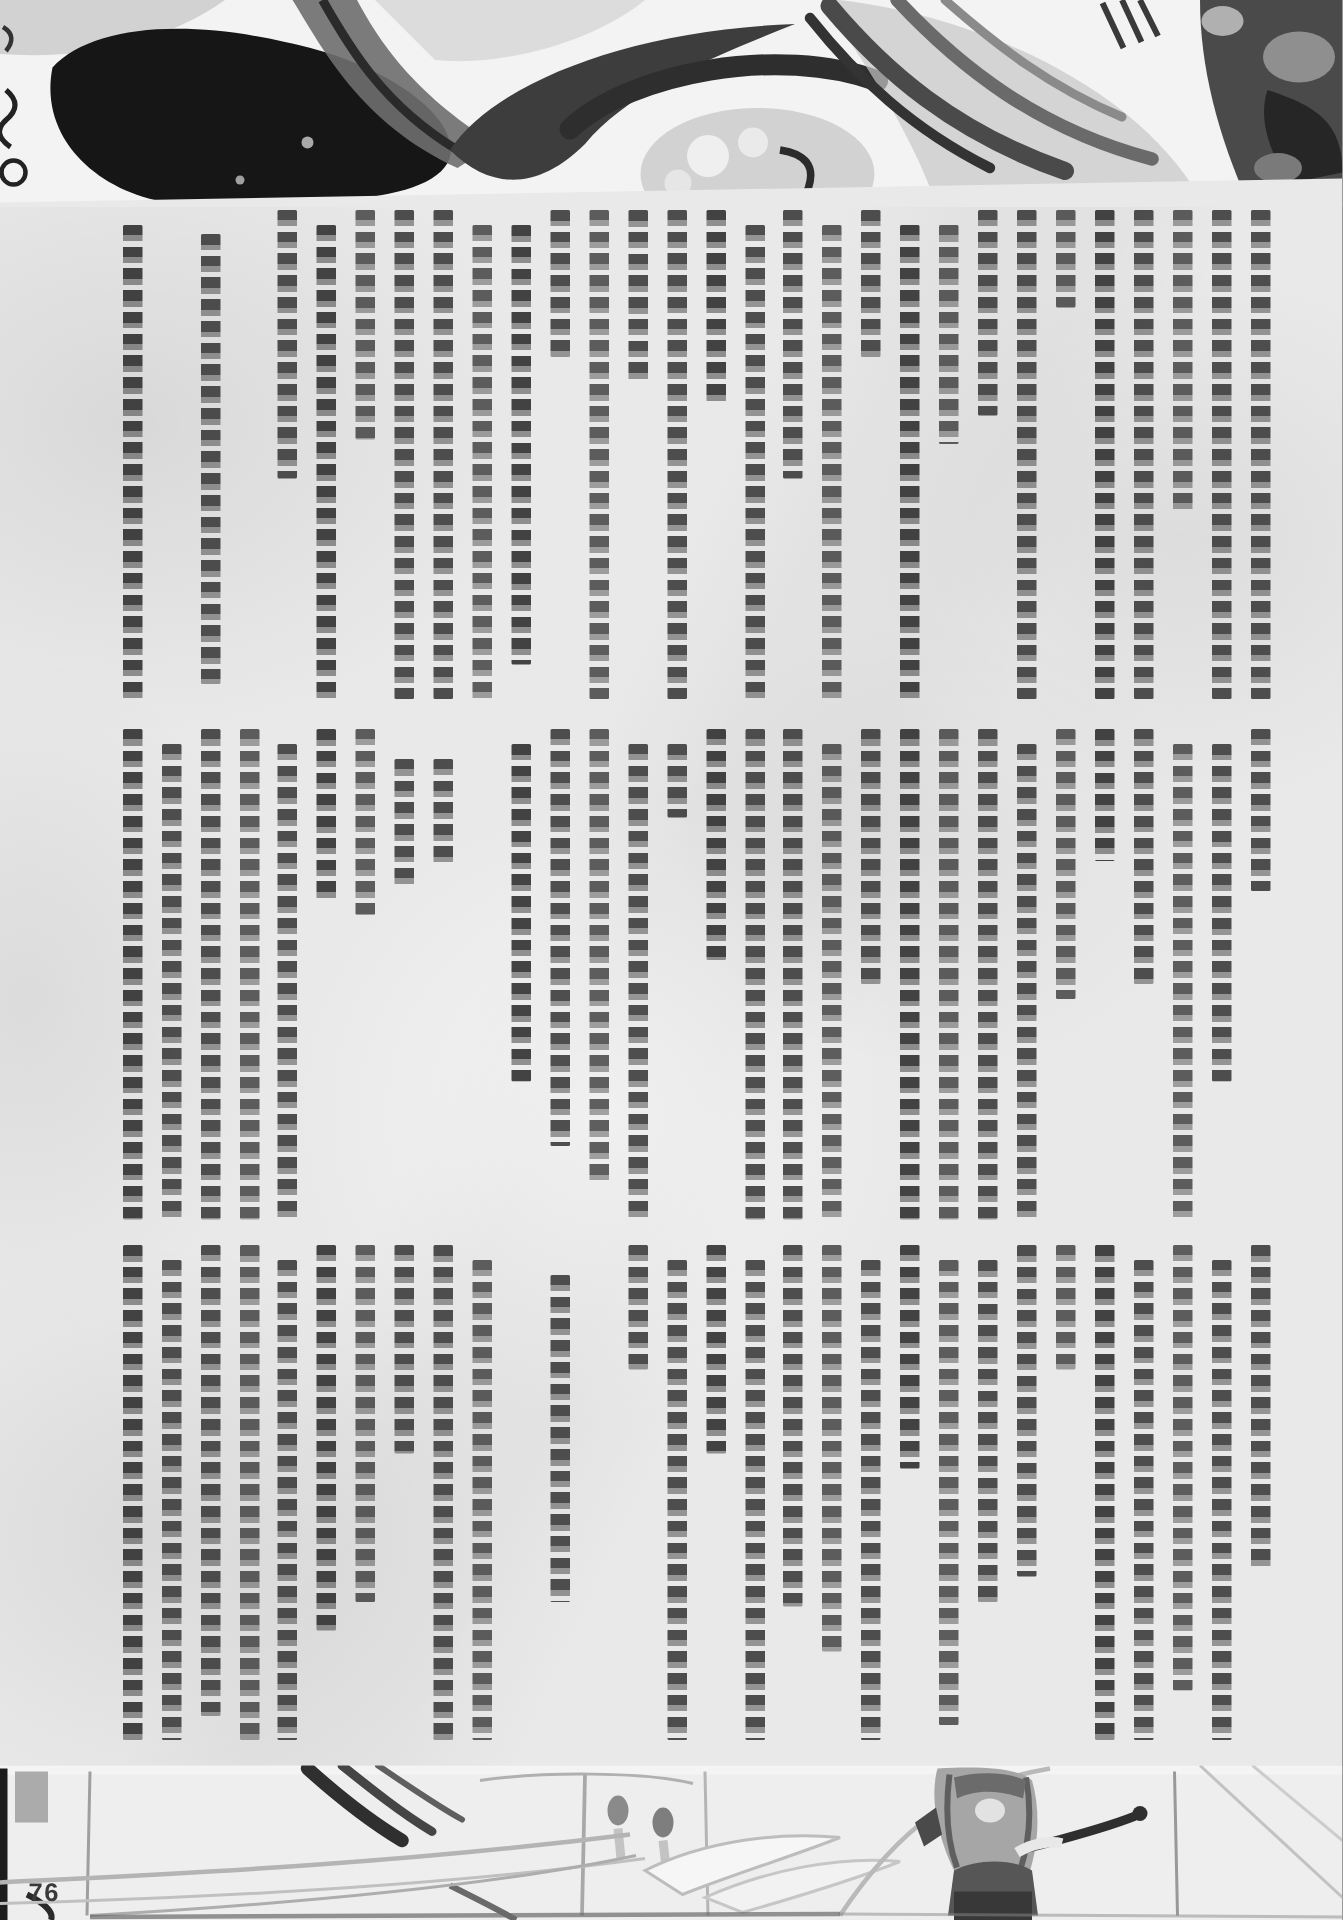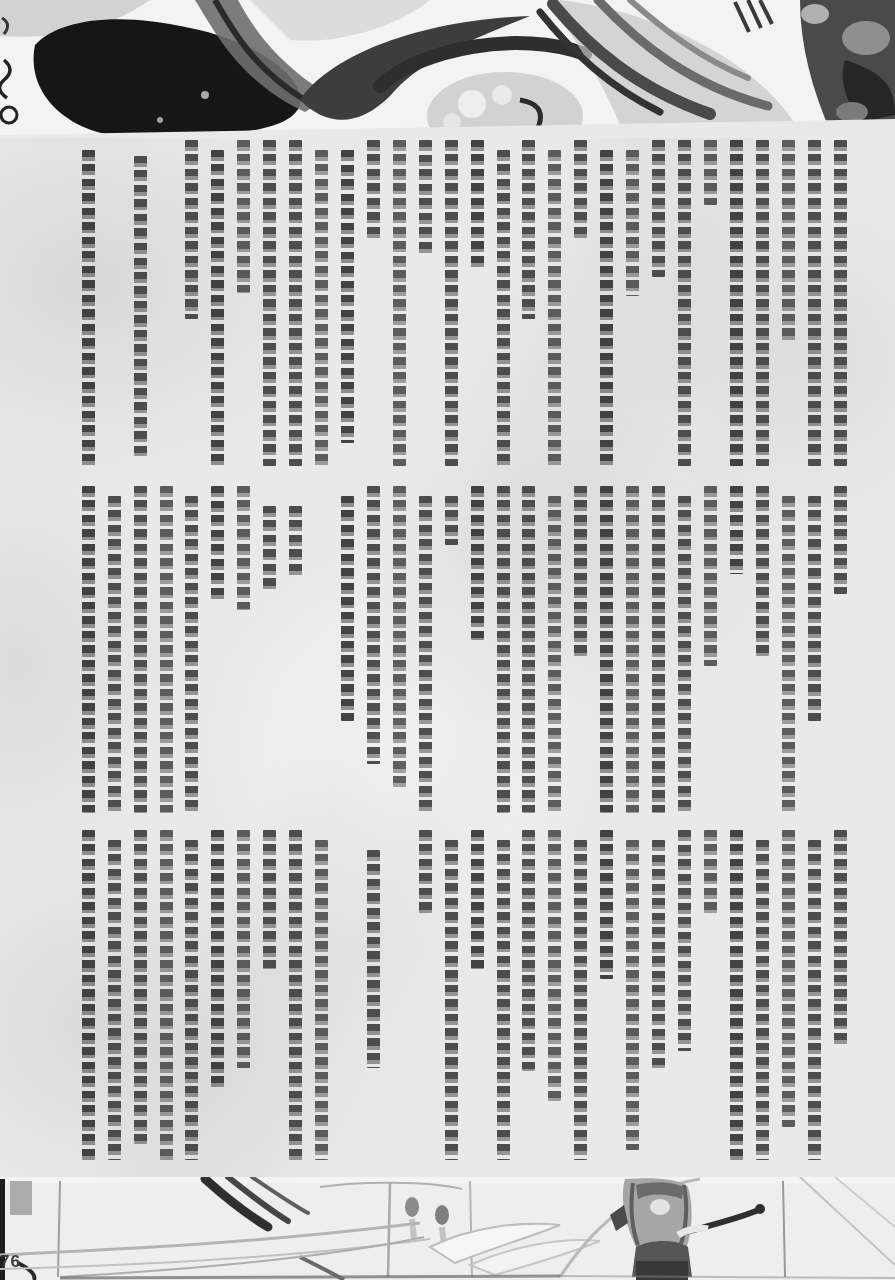--- a/index.html
+++ b/index.html
@@ -37,21 +37,21 @@
     background:repeating-linear-gradient(
       to bottom,
       #2c2c2c 0px, #2c2c2c 7px,
       rgba(44,44,44,0.55) 7px, rgba(44,44,44,0.55) 11px,
       rgba(44,44,44,0) 11px, rgba(44,44,44,0) 14.5px);
     filter:blur(0.2px);
   }
   .tcol:nth-child(3n) .tbar{opacity:0.74;}
   .tcol:nth-child(5n) .tbar{opacity:0.88;}
   .pagenum{
-    position:absolute;left:0;top:1252px;
+    position:absolute;left:19px;top:1252px;
     font-size:17px;font-weight:bold;color:#3a3a3a;letter-spacing:1px;
   }
 </style>
 </head>
 <body>
 
 <div class="page">
 
   <div class="wash"></div>
 

